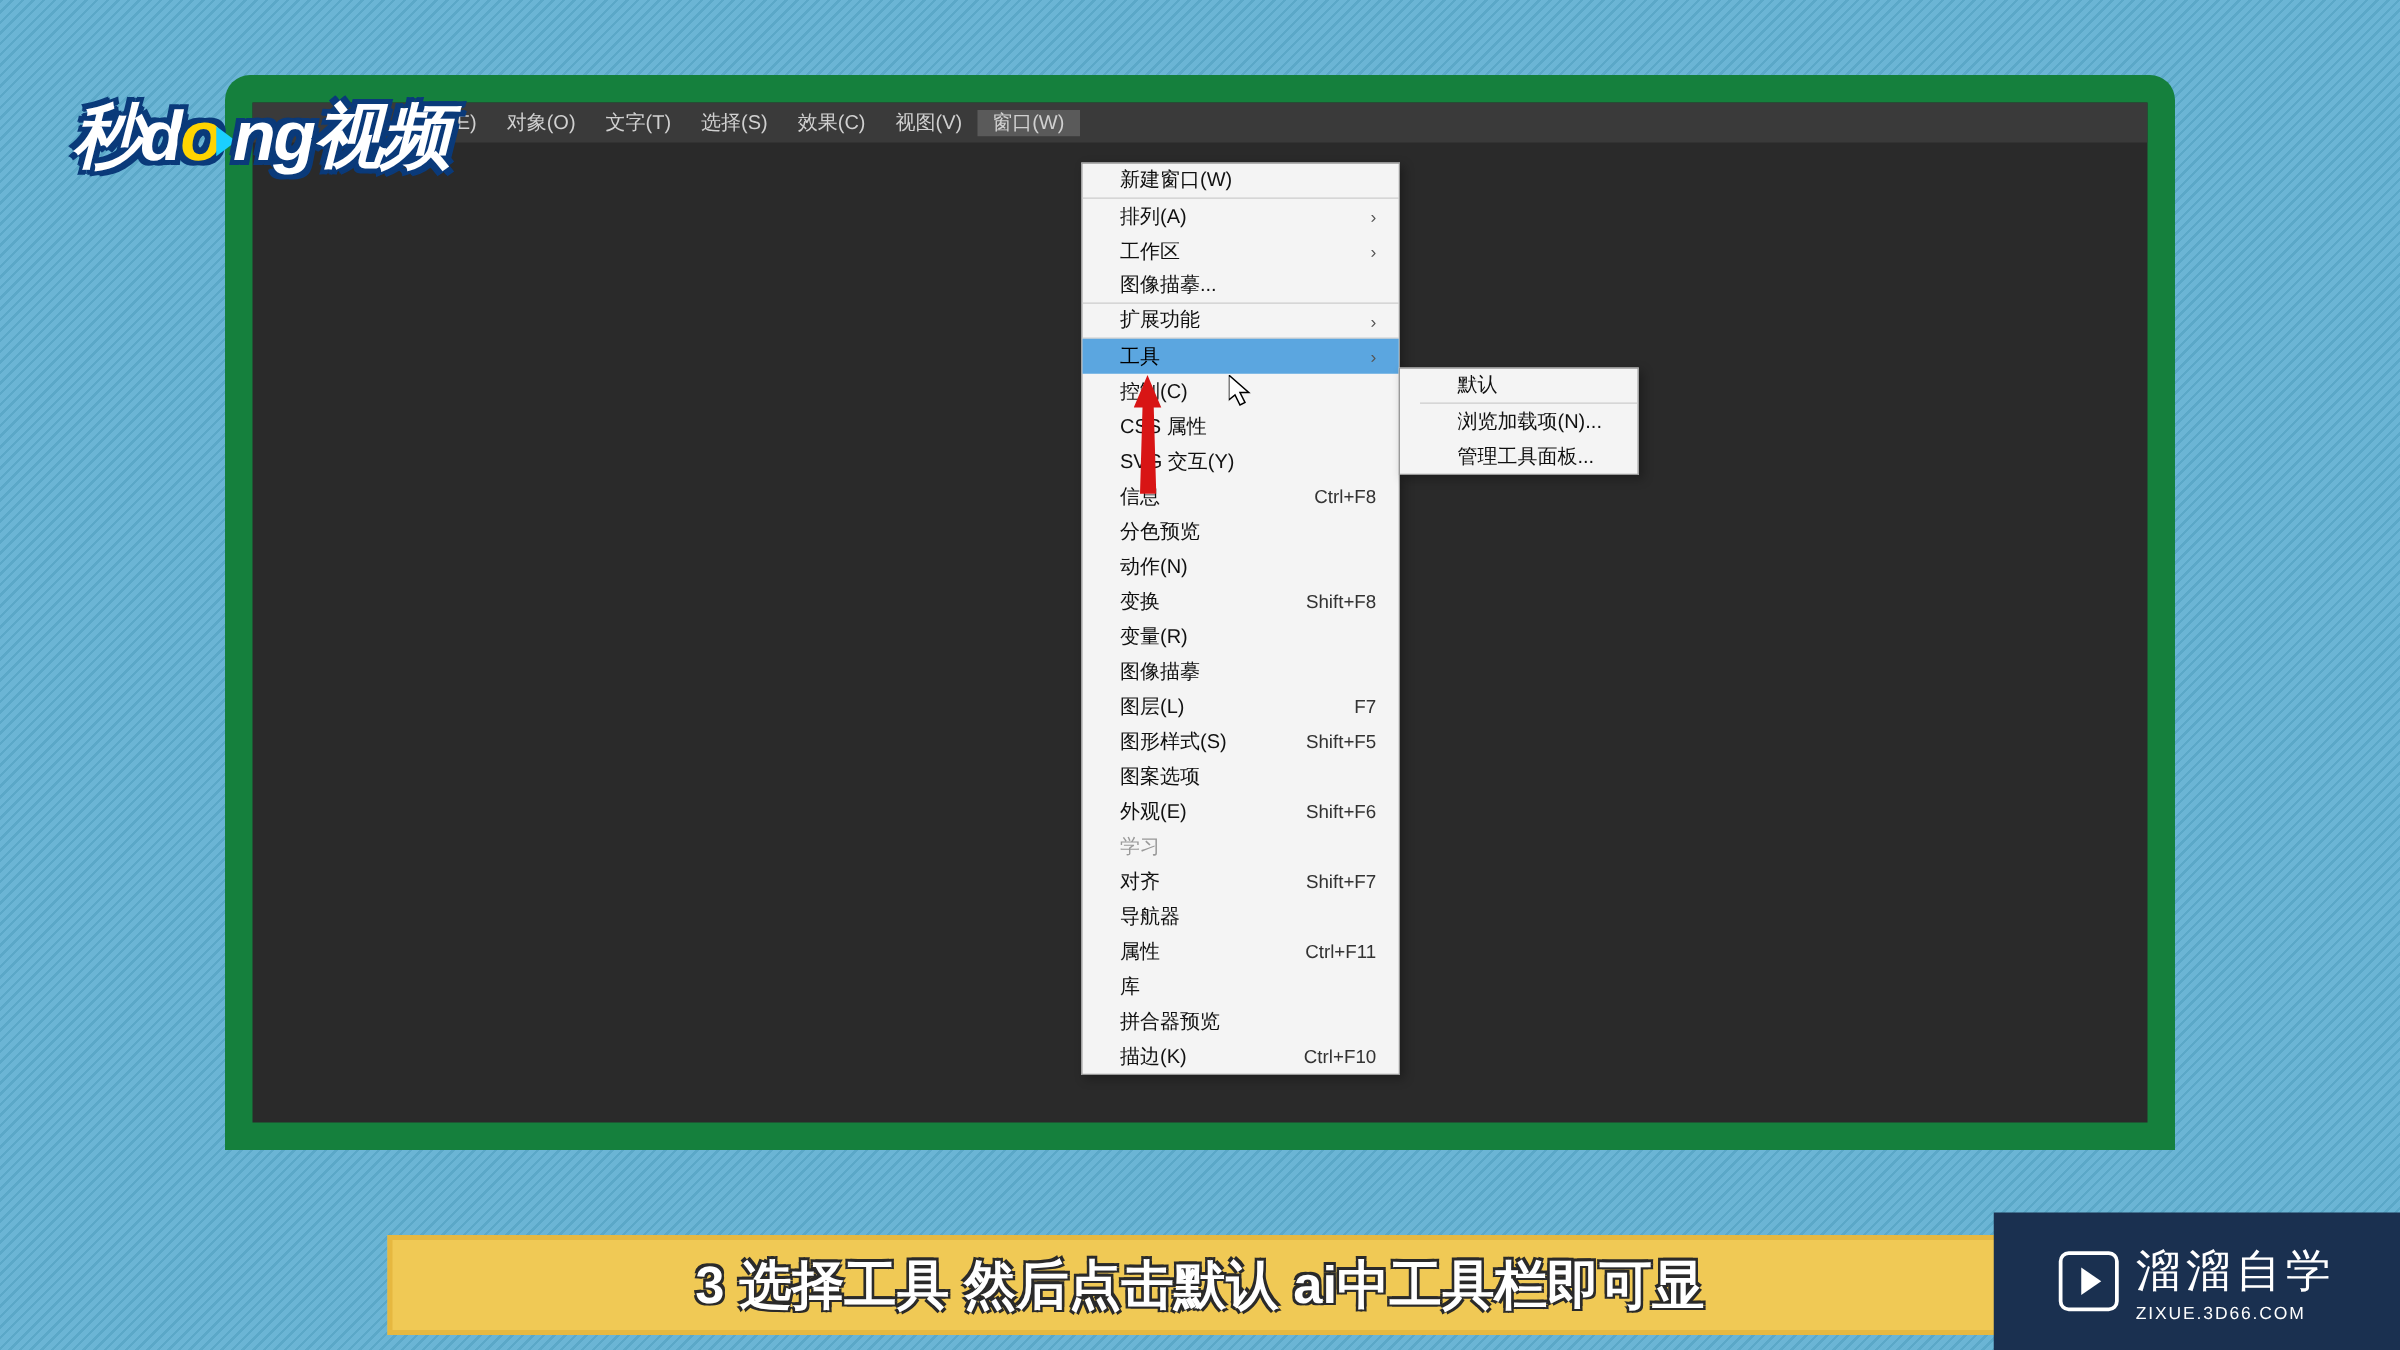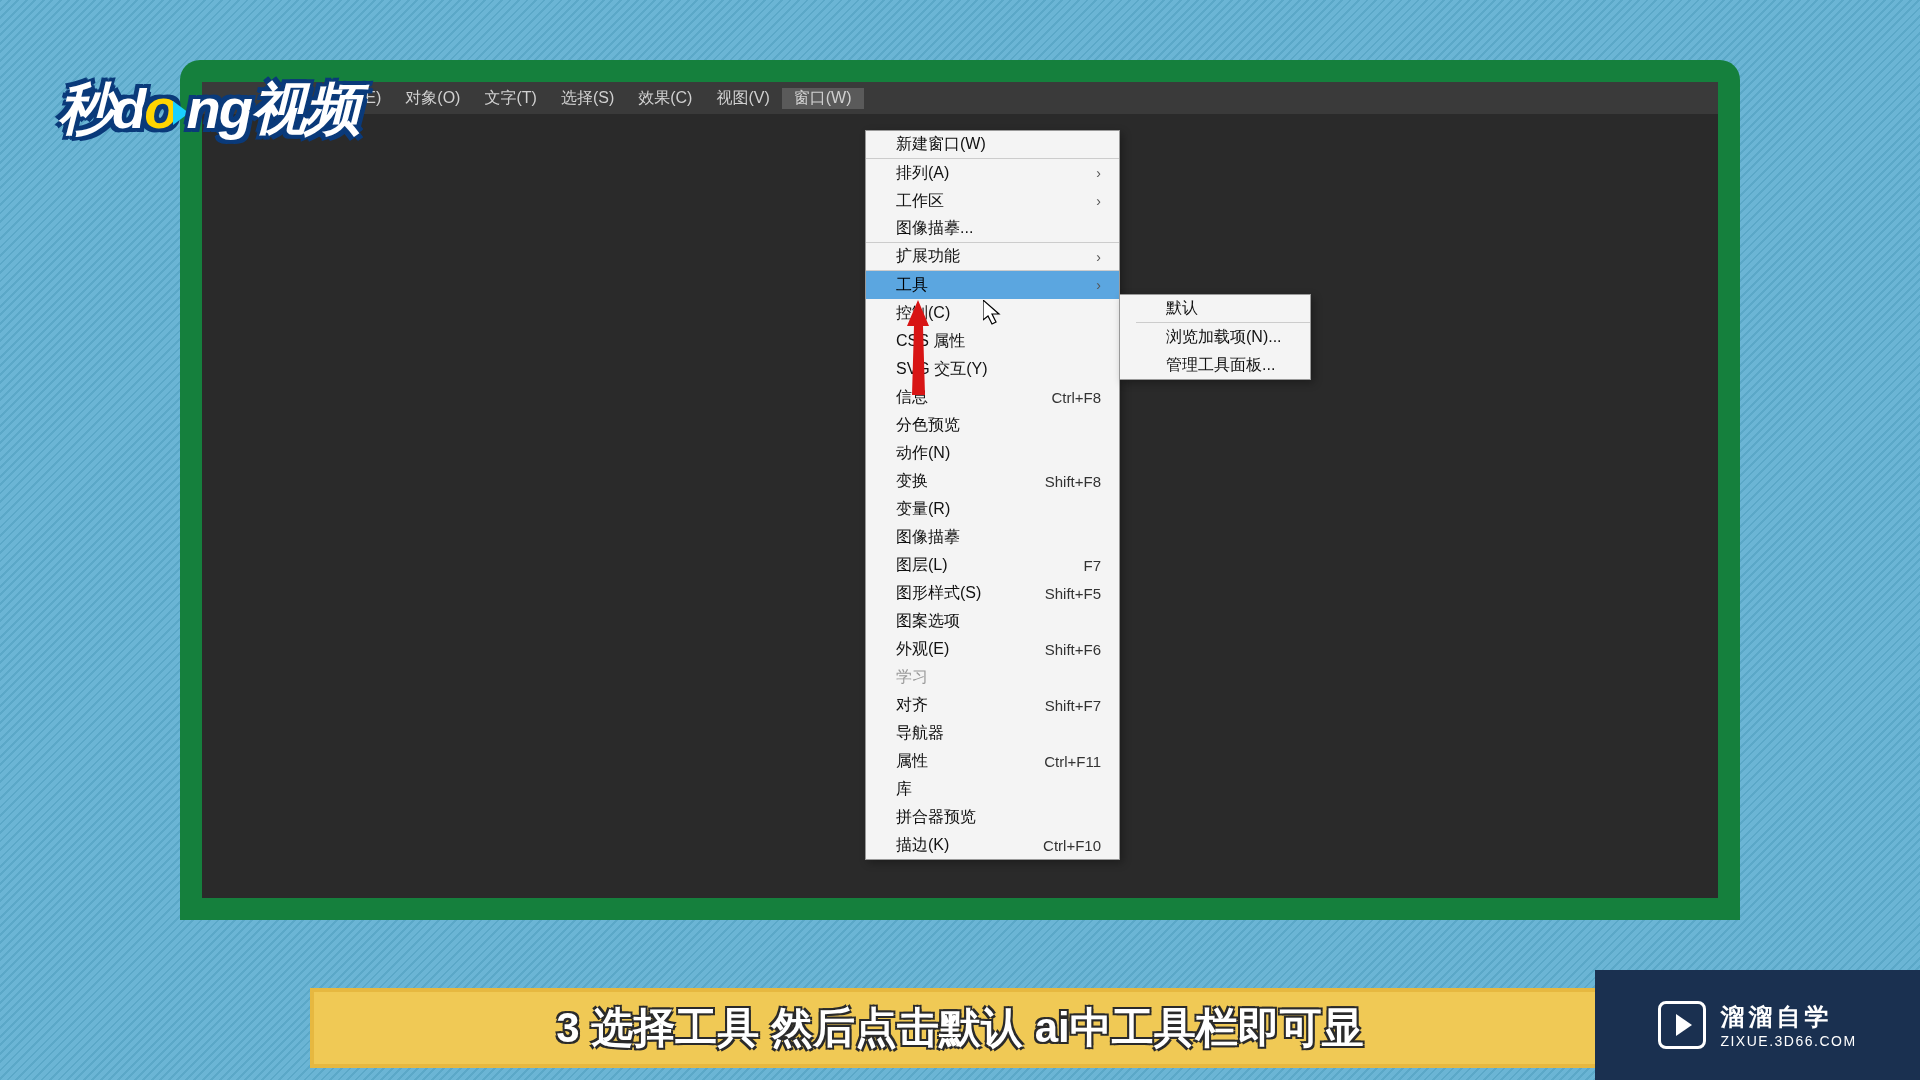--- a/index.html
+++ b/index.html
@@ -155,21 +155,21 @@
   .brand .playcircle::before {
     content: "";
     display: block;
     width: 0; height: 0;
     border-left: 16px solid #fff;
     border-top: 11px solid transparent;
     border-bottom: 11px solid transparent;
     margin-left: 4px;
   }
   .brand .txt { display: flex; flex-direction: column; align-items: flex-start; }
-  .brand .txt .t1 { font-size: 24px; font-weight: 700; letter-spacing: 4px; }
+  .brand .txt .t1 { font-size: 36px; font-weight: 400; letter-spacing: 4px; }
   .brand .txt .t2 { font-size: 14px; letter-spacing: 1.5px; }
 </style>
 </head>
 <body>
 
 <div class="logo">
   <span>秒d</span><span class="o">o</span><span class="play"></span><span>ng</span><span>视频</span>
 </div>
 
 <div class="monitor">

